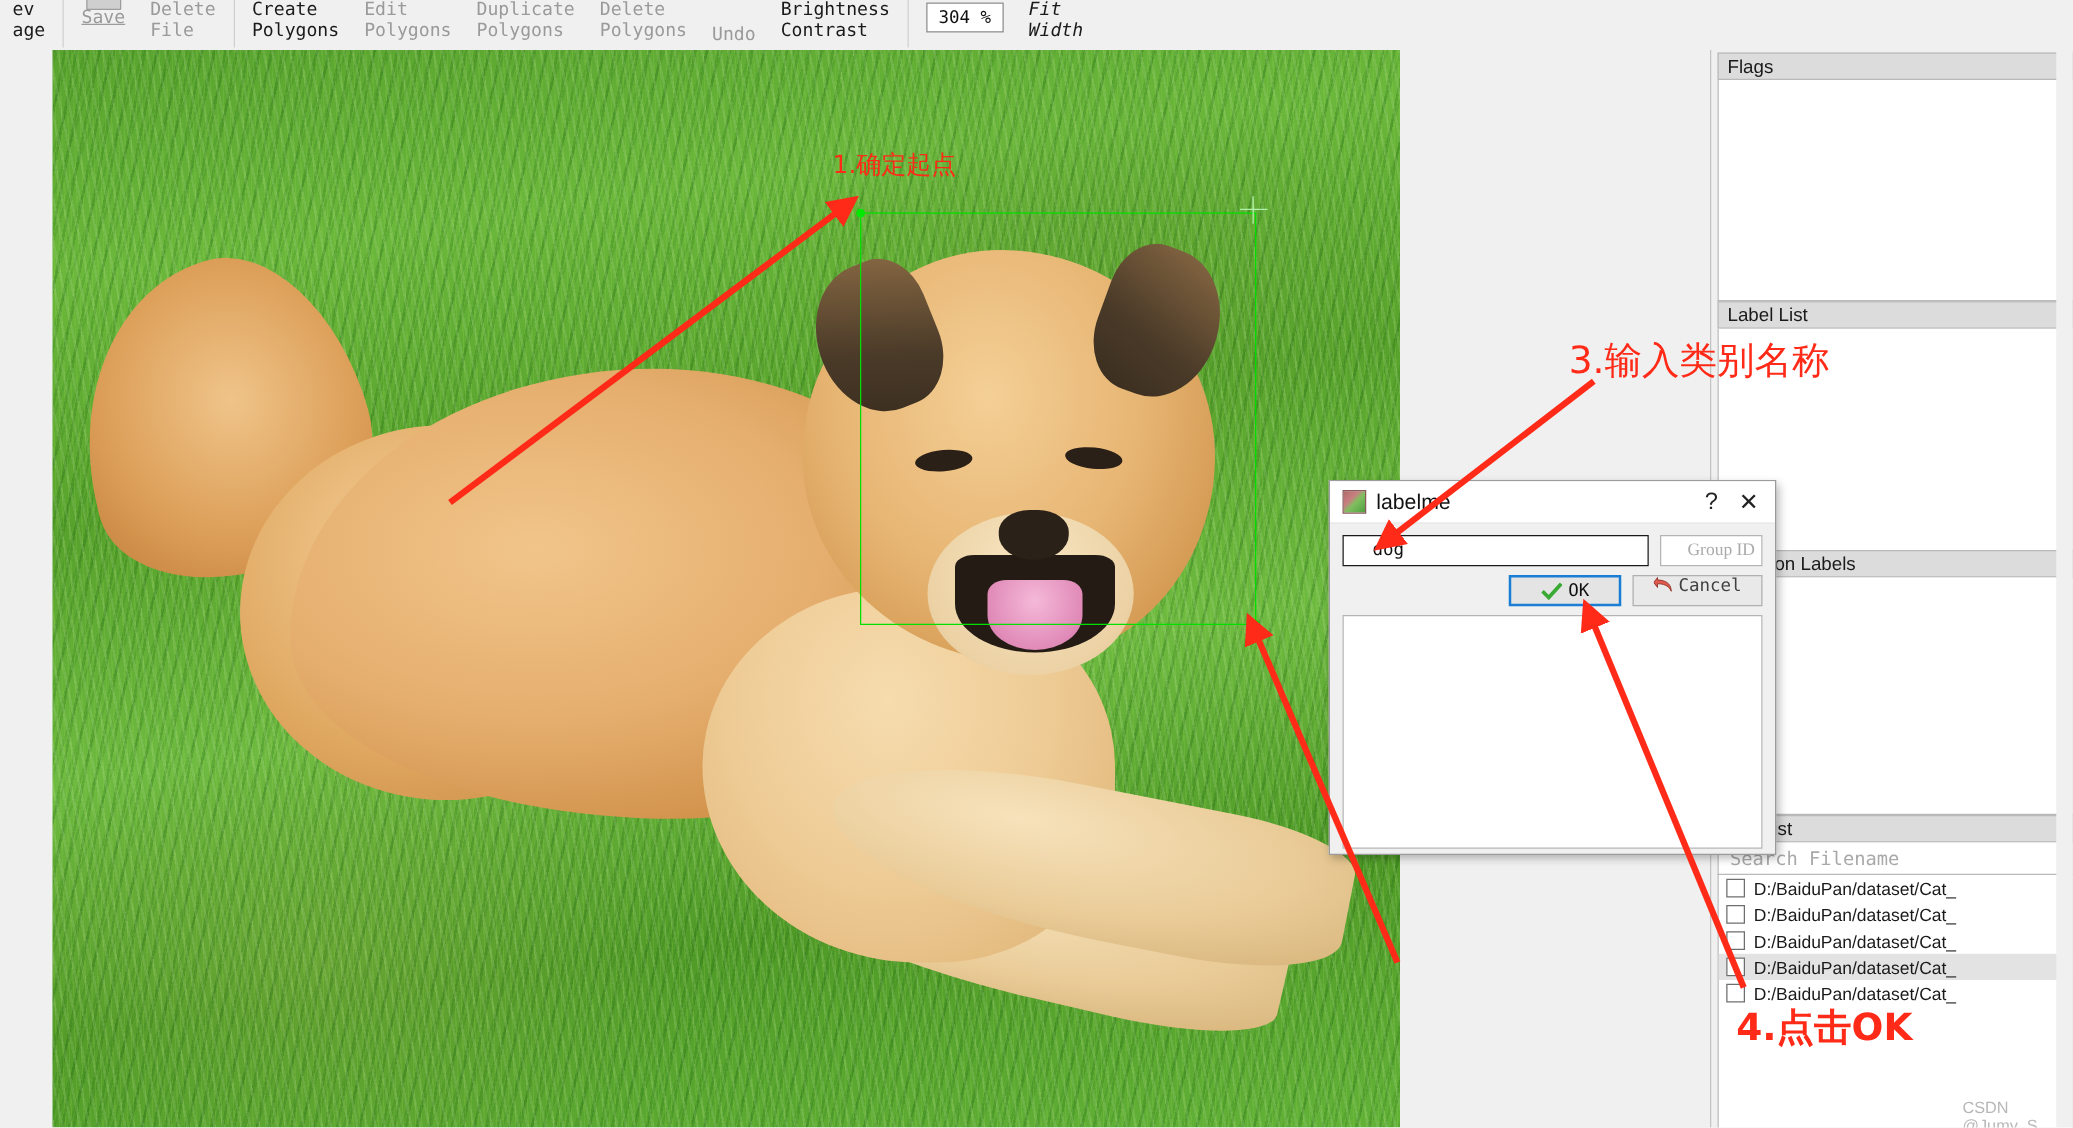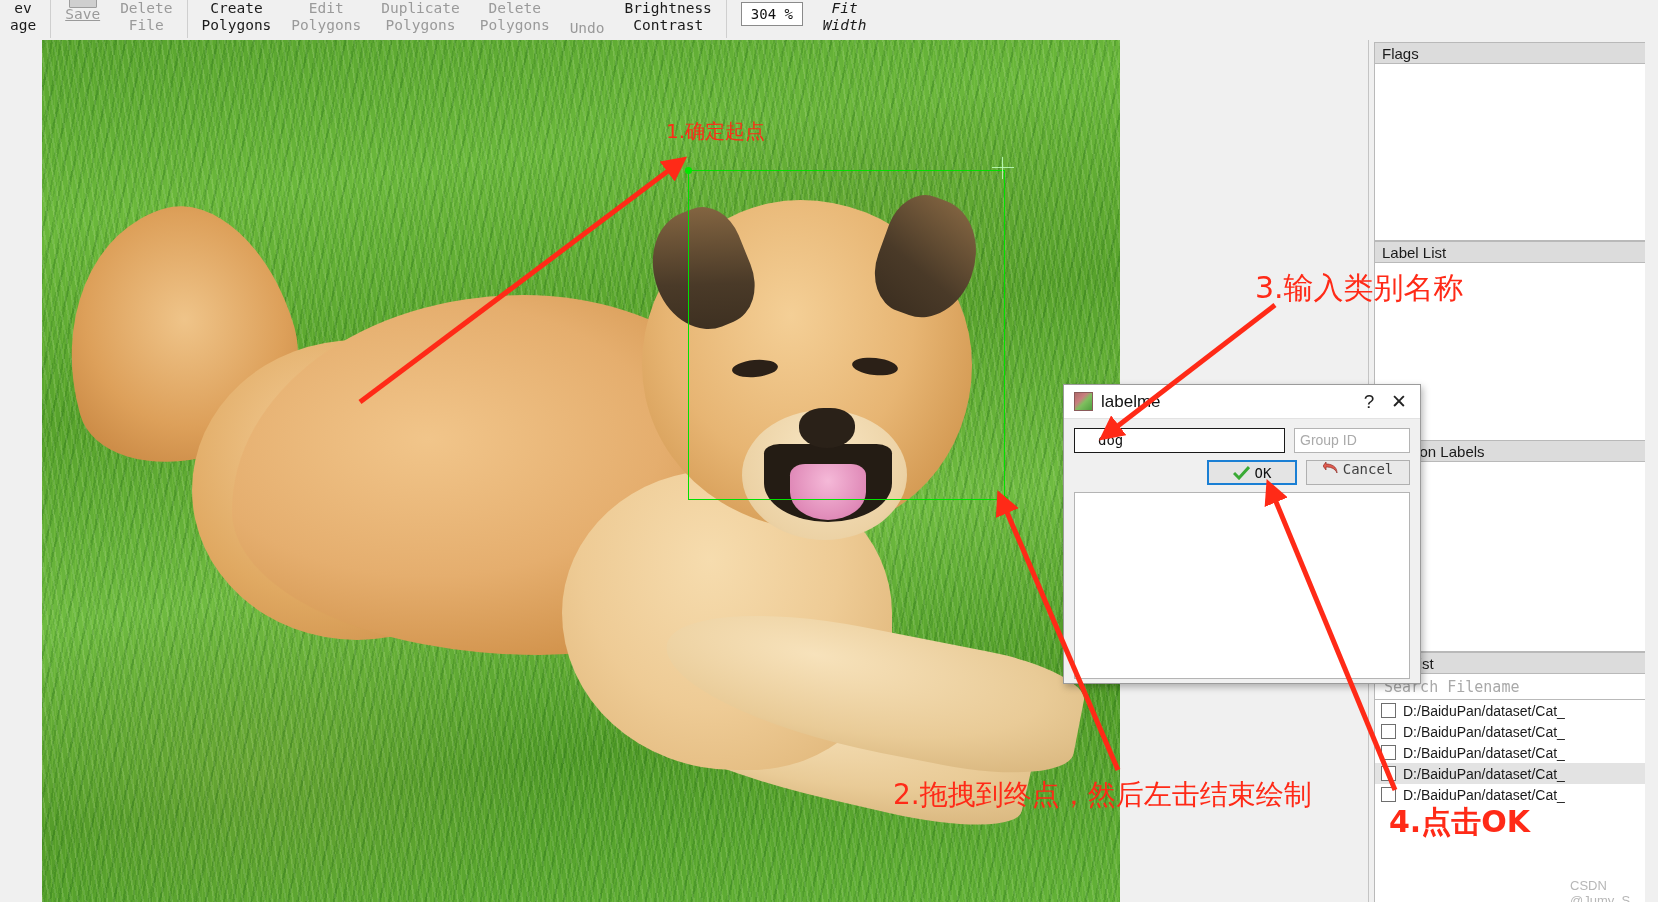--- a/index.html
+++ b/index.html
@@ -14,21 +14,21 @@
   #toolbar{
     position:absolute;left:0;top:0;width:1658px;height:40px;
     background:#f0f0f0;border-bottom:1px solid #c8c8c8;
     display:flex;align-items:flex-start;overflow:hidden;
   }
   .tb-item{
     position:relative;height:40px;box-sizing:border-box;
     display:flex;flex-direction:column;align-items:center;justify-content:flex-start;
     padding:0 10px;font-family:"DejaVu Sans Mono", monospace;
     font-size:14.5px;line-height:17px;color:#1a1a1a;white-space:pre;
-    text-align:center;cursor:default;
+    text-align:left;cursor:default;
   }
   .tb-item.disabled{color:#9a9a9a;}
   .tb-sep{width:1px;height:38px;background:#cfcfcf;margin:0 4px;align-self:flex-start;}
   .tb-u{text-decoration:underline;}
 
   .save-ico{
     position:absolute;left:50%;top:-16px;transform:translateX(-50%);
     width:26px;height:22px;background:#cfcfcf;border:1px solid #9d9d9d;border-radius:1px;
   }
   .save-ico:after{content:"";position:absolute;left:5px;top:1px;width:9px;height:9px;background:#ffffff;}
@@ -158,23 +158,23 @@
     font-size:19px;color:#222;cursor:default;
   }
   #dlg-body{padding:9px 10px 0 10px;}
   .dlg-row{display:flex;gap:9px;align-items:center;}
   #label-input{
     flex:1;height:25px;border:1.5px solid #1a1a1a;background:#fff;box-sizing:border-box;
     font-family:"DejaVu Sans Mono", monospace;font-size:14px;color:#111;
     padding:0 23px;line-height:23px;
   }
   #group-id{
-    width:116px;height:25px;border:1px solid #b4b4b4;background:#fff;box-sizing:border-box;
-    font-family:Liberation Sans, sans-serif;font-size:14px;color:#aaa;
-    padding:0 5px;line-height:23px;
+    width:82px;height:25px;border:1px solid #b4b4b4;background:#fff;box-sizing:border-box;
+    font-family:Liberation Serif, serif;font-size:14px;color:#aaa;
+    padding:0 5px;line-height:23px;text-align:right;
   }
   .dlg-row2{display:flex;gap:9px;margin-top:7px;justify-content:flex-end;}
   #ok-btn{
     width:90px;height:25px;border:2px solid #1a7fd4;background:#e4e4e4;box-sizing:border-box;
     display:flex;align-items:center;justify-content:center;gap:5px;
     font-family:"DejaVu Sans Mono", monospace;font-size:14px;color:#111;cursor:default;
   }
   #cancel-btn{
     width:104px;height:25px;border:1px solid #b0b0b0;background:#e9e9e9;box-sizing:border-box;
     display:flex;justify-content:center;gap:3px;
@@ -416,16 +416,15 @@
     </marker>
   </defs>
   <line x1="360" y1="402" x2="676" y2="165" stroke="#ff2a17" stroke-width="5" marker-end="url(#ah)"></line>
   <line x1="1118" y1="770" x2="1003" y2="503" stroke="#ff2a17" stroke-width="5" marker-end="url(#ah)"></line>
   <line x1="1275" y1="305" x2="1110" y2="432" stroke="#ff2a17" stroke-width="5" marker-end="url(#ah)"></line>
   <line x1="1395" y1="790" x2="1272" y2="492" stroke="#ff2a17" stroke-width="5" marker-end="url(#ah)"></line>
 </svg>
 
 <div id="overlay">
   <div class="anno" id="anno1">1.确定起点</div>
-  <div class="anno" id="anno2">2.拖拽到终点，然后左击结束绘制</div>
   <div class="anno" id="anno3">3.输入类别名称</div>
   <div class="anno" id="anno4">4.点击OK</div>
 </div>
 
 </body></html>

